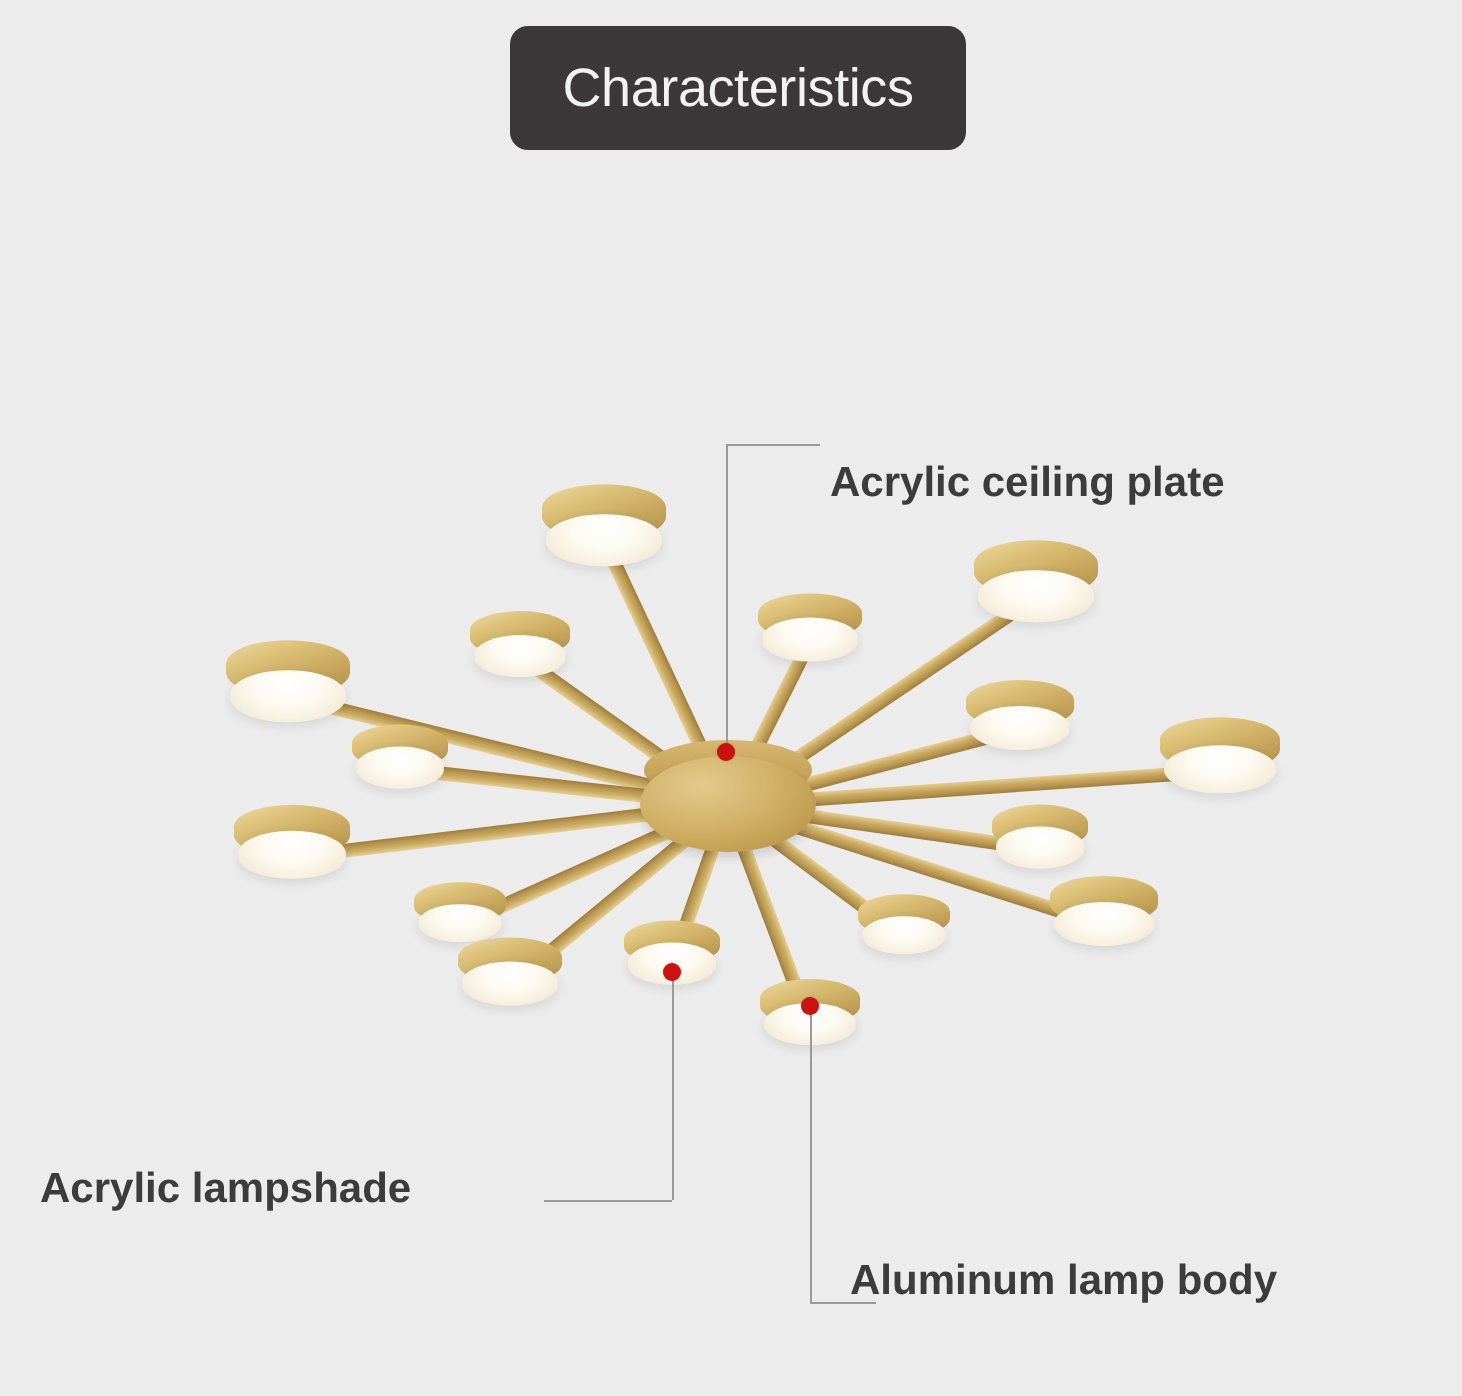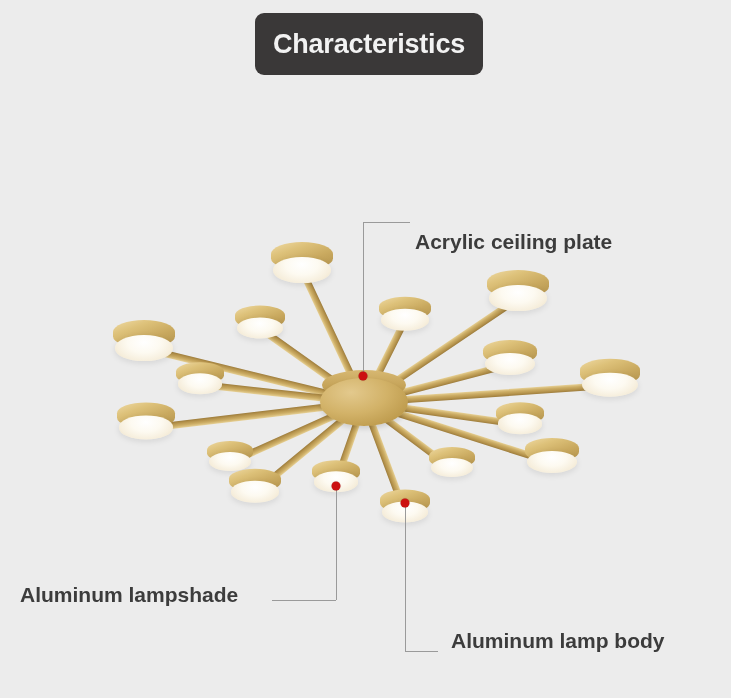--- a/index.html
+++ b/index.html
@@ -25,21 +25,21 @@
     height: 62px;
     background: #3a3838;
     border-radius: 9px;
     display: flex;
     align-items: center;
     justify-content: center;
   }
   #title-text {
     color: #f2f2f2;
     font-size: 27px;
-    font-weight: bold;
+    font-weight: normal;
     letter-spacing: -0.2px;
     font-family: "Liberation Sans", sans-serif;
   }
 
   
   #fixture {
     position: absolute;
     left: 0;
     top: 0;
     width: 731px;
@@ -125,21 +125,21 @@
   .callout-label {
     position: absolute;
     color: #3c3c3c;
     font-size: 21px;
     font-weight: bold;
     white-space: nowrap;
     font-family: "Liberation Sans", sans-serif;
   }
   #label-ceiling-plate { left: 415px; top: 230px; }
   #label-lampshade    { left: 20px;  top: 583px; }
-  #label-lamp-body    { left: 451px; top: 629px; }
+  #label-lamp-body    { left: 425px; top: 629px; }
 </style>
 </head>
 <body>
 
 <div id="page">
 
   <div id="title-banner">
     <span id="title-text">Characteristics</span>
   </div>
 
@@ -236,21 +236,21 @@
     <div class="leader-v" style="left:363px; top:222px; height:154px;"></div>
     <div class="leader-h" style="left:363px; top:222px; width:47px;"></div>
     <div class="marker-dot" style="left:363px; top:376px;"></div>
     <div class="callout-label" id="label-ceiling-plate">Acrylic ceiling plate</div>
   </div>
 
   <div>
     <div class="leader-v" style="left:336px; top:486px; height:114px;"></div>
     <div class="leader-h" style="left:272px; top:600px; width:64px;"></div>
     <div class="marker-dot" style="left:336px; top:486px;"></div>
-    <div class="callout-label" id="label-lampshade">Aluminum lampshade</div>
+    <div class="callout-label" id="label-lampshade">Acrylic lampshade</div>
   </div>
 
   <div>
     <div class="leader-v" style="left:405px; top:503px; height:148px;"></div>
     <div class="leader-h" style="left:405px; top:651px; width:33px;"></div>
     <div class="marker-dot" style="left:405px; top:503px;"></div>
     <div class="callout-label" id="label-lamp-body">Aluminum lamp body</div>
   </div>
 
 </div>

